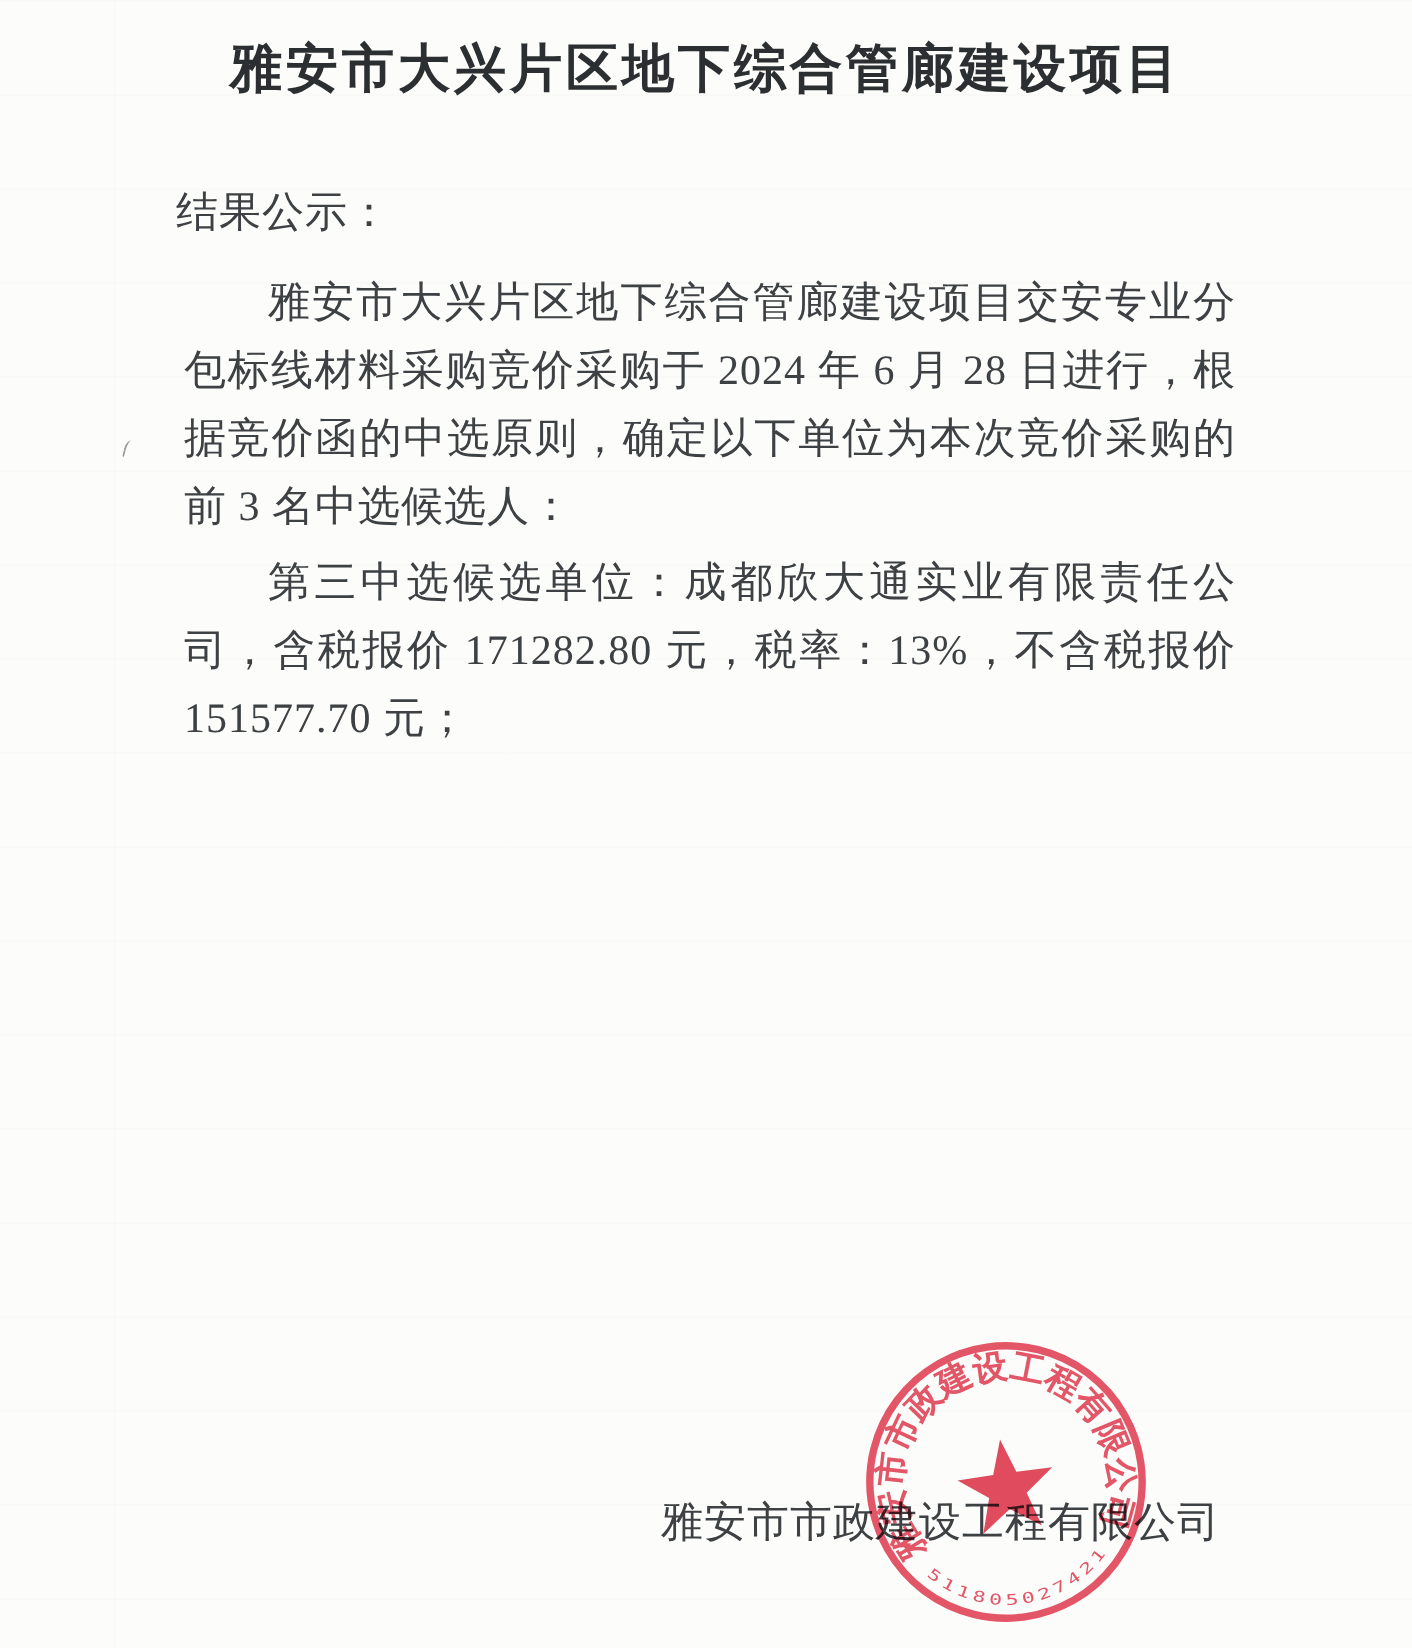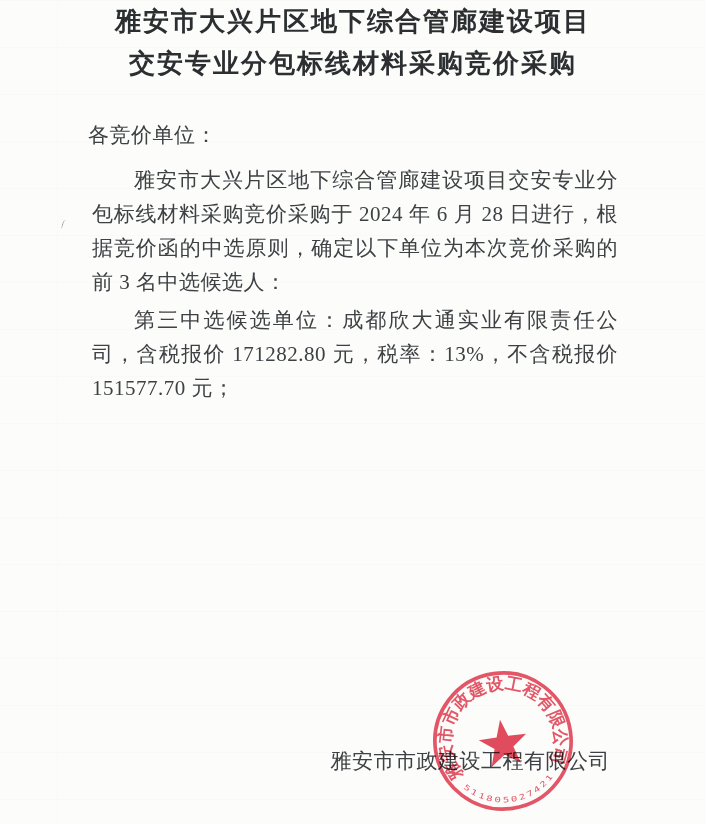--- a/index.html
+++ b/index.html
@@ -10,20 +10,21 @@
     background:
       linear-gradient(90deg, rgba(0,0,0,0.025) 0px, rgba(0,0,0,0.0) 1px) 57px 0/100% 100% no-repeat,
       repeating-linear-gradient(180deg,
         rgba(0,0,0,0.013) 0px, rgba(0,0,0,0.013) 1px,
         rgba(0,0,0,0) 1px, rgba(0,0,0,0) 47px),
       #fcfcfa;
     overflow:hidden;
     font-family:"Liberation Serif","DejaVu Serif",serif;
   }
   .title{
+    padding-top:13px;
     text-align:center;
     font-family:"Liberation Sans","DejaVu Sans",sans-serif;
     font-weight:700;
     font-size:26px;
     line-height:42px;
     letter-spacing:2px;
     color:#2c2f31;
   }
   .title-line{white-space:nowrap;}
   .body-text{
@@ -74,25 +75,24 @@
     transform:rotate(14deg);
   }
 </style>
 </head>
 <body>
 
 <div class="page">
 
   <header class="title">
     <div class="title-line">雅安市大兴片区地下综合管廊建设项目</div>
-    <div class="title-line">交安专业分包标线材料采购竞价采购</div>
   </header>
 
   <main class="body-text">
-    <p class="salutation">各竞价单位：</p>
+    <p class="salutation">结果公示：</p>
     <p class="para">雅安市大兴片区地下综合管廊建设项目交安专业分包标线材料采购竞价采购于 2024 年 6 月 28 日进行，根据竞价函的中选原则，确定以下单位为本次竞价采购的前 3 名中选候选人：</p>
     <p class="para">第三中选候选单位：成都欣大通实业有限责任公司，含税报价 171282.80 元，税率：13%，不含税报价 151577.70 元；</p>
   </main>
 
   <div class="signature">
     <div class="sig-company">雅安市市政建设工程有限公司</div>
   </div>
 
   <svg class="stamp" viewBox="0 0 200 200" aria-hidden="true">
     <circle cx="100" cy="100" r="92" fill="none" stroke-width="5" stroke="#e24054"></circle>

